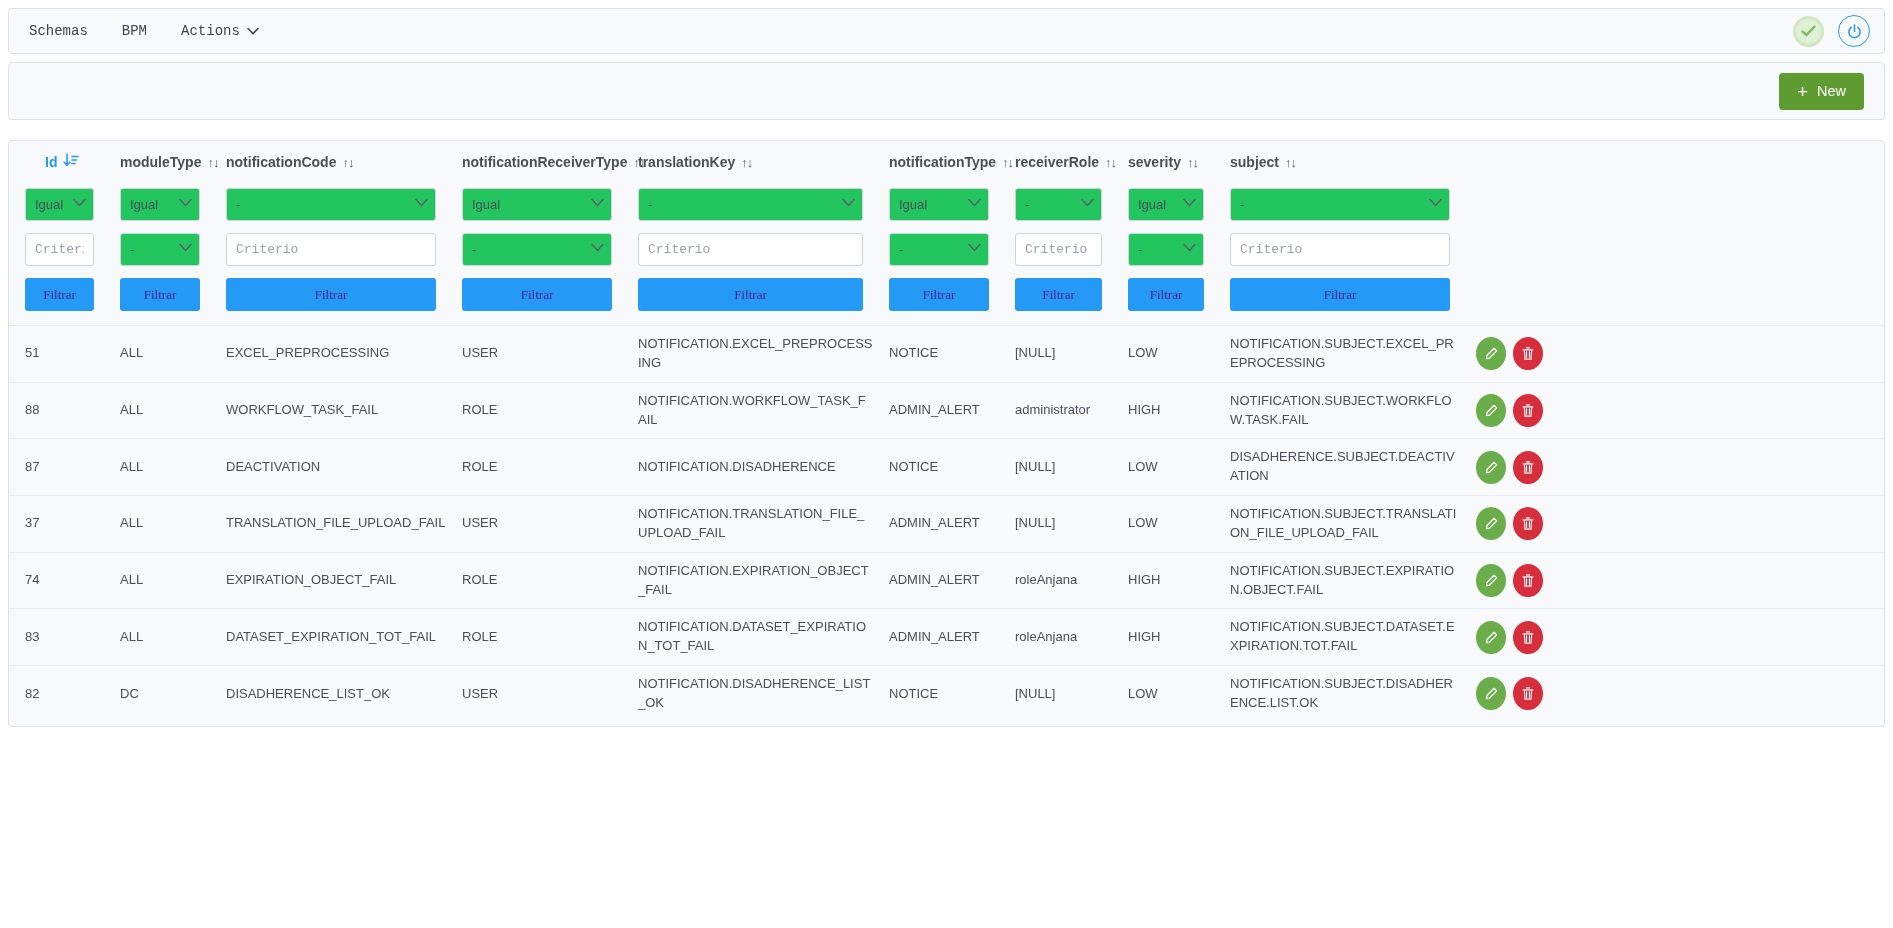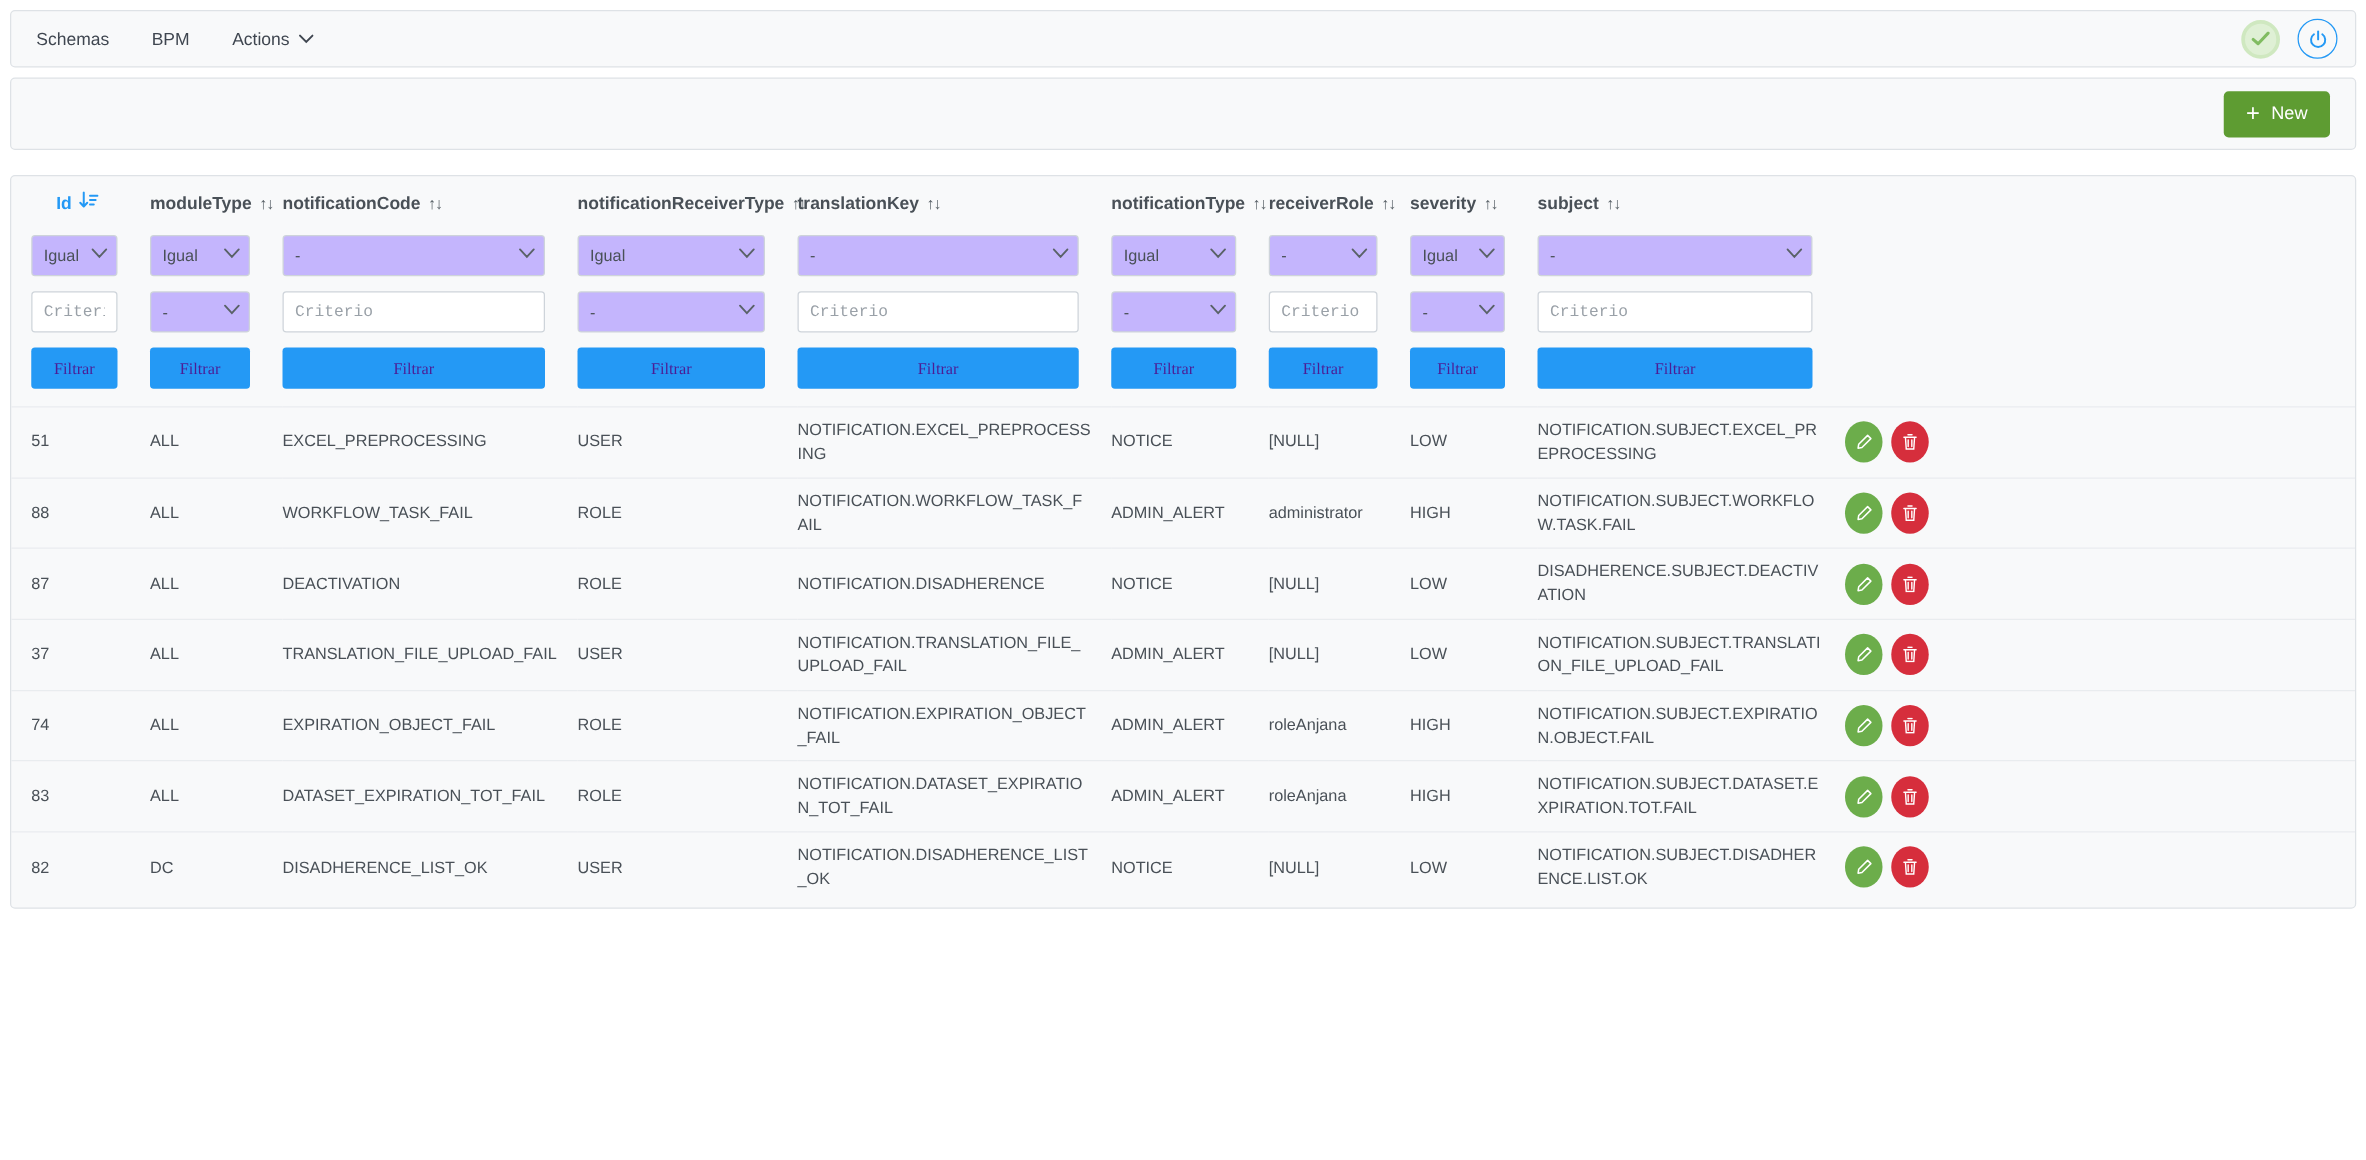--- a/index.html
+++ b/index.html
@@ -13,21 +13,21 @@
     --title:#212529;
     --panel-bg:#f8f9fa;
   }
   *{box-sizing:border-box;margin:0;padding:0;}
   html,body{width:1893px;height:928px;background:#fff;
     font-family:"Liberation Sans","DejaVu Sans",sans-serif;color:var(--text);}
   .card{background:var(--panel-bg);border:1px solid var(--border);border-radius:4px;margin:8px 8px 0 8px;}
 
   
   .nav-card{display:flex;align-items:center;justify-content:space-between;height:46px;padding:0 14px 0 20px;}
-  .nav-left{display:flex;align-items:center;gap:34px;}
+  .nav-left{display:flex;align-items:center;gap:34px;font-family:Liberation Mono, monospace;}
   .nav-item{font-size:14px;color:#3f4650;cursor:pointer;display:flex;align-items:center;gap:7px;}
   .nav-right{display:flex;align-items:center;gap:14px;}
   .badge-check{width:31px;height:31px;border-radius:50%;background:#dff0d5;border:3px solid #cfe8c0;
     display:flex;align-items:center;justify-content:center;}
   .power-btn{width:32px;height:32px;border-radius:50%;background:transparent;border:1.5px solid var(--accent-blue);
     display:flex;align-items:center;justify-content:center;cursor:pointer;}
 
   
   .toolbar-card{height:58px;display:flex;align-items:center;justify-content:flex-end;padding:0 20px;}
   .new-btn{background:var(--green);color:#fff;border:none;border-radius:4px;height:37px;padding:0 18px;
@@ -43,21 +43,21 @@
     padding:12px 24px 10px 0;}
   thead tr.labels th:first-child{padding-left:16px;}
   .th-label{margin-right:6px;}
   .th-label.sorted{color:var(--accent-blue);padding-left:20px;}
   .sort-arrows{color:#5a6268;font-size:13px;letter-spacing:-1px;white-space:nowrap;cursor:pointer;}
   tr.filters th{padding:8px 26px 14px 0;vertical-align:top;}
   tr.filters th:first-child{padding-left:16px;}
   .fstack{display:flex;flex-direction:column;gap:12px;}
   .sel{position:relative;display:block;}
   .sel select{width:100%;height:33px;appearance:none;-webkit-appearance:none;border:1px solid var(--ctl-border);
-    border-radius:3px;background:#c4b5fd;color:var(--text);font-size:13px;padding:0 24px 0 9px;font-family:inherit;}
+    border-radius:3px;background:#22c55e;color:var(--text);font-size:13px;padding:0 24px 0 9px;font-family:inherit;}
   .sel .chev{position:absolute;right:8px;top:10px;pointer-events:none;}
   .crit{height:33px;border:1px solid var(--ctl-border);border-radius:3px;font-size:13px;padding:0 9px;
     color:var(--text);font-family:Liberation Mono, monospace;background:#fff;width:100%;}
   .crit::placeholder{color:#9aa1a8;}
   .filtrar{height:33px;background:var(--accent-blue);color:#4c1d95;border:none;border-radius:3px;
     font-size:13px;cursor:pointer;font-family:Liberation Serif, serif;width:100%;}
   tbody td{font-size:13px;color:var(--text);border-top:1px solid #e9ecef;padding:9px 16px 9px 0;
     vertical-align:middle;word-break:break-all;line-height:1.45;height:51px;}
   tbody td:first-child{padding-left:16px;}
   tbody td.actions{word-break:normal;white-space:nowrap;}

